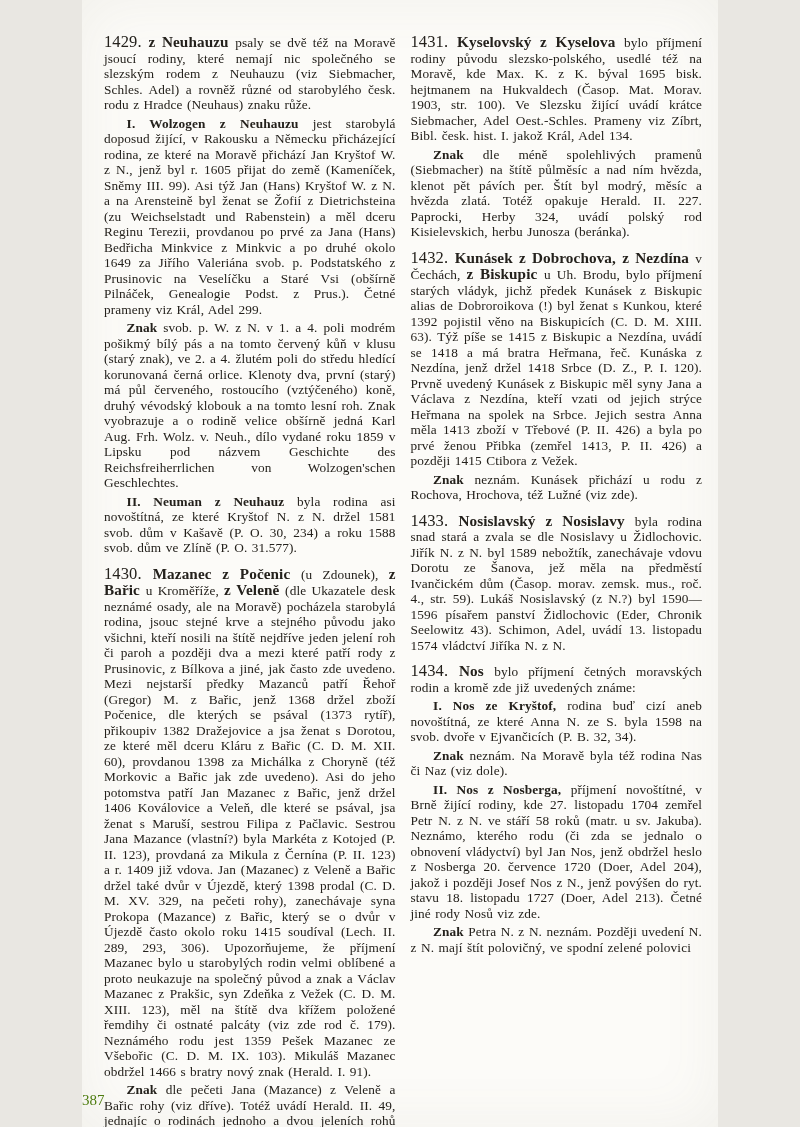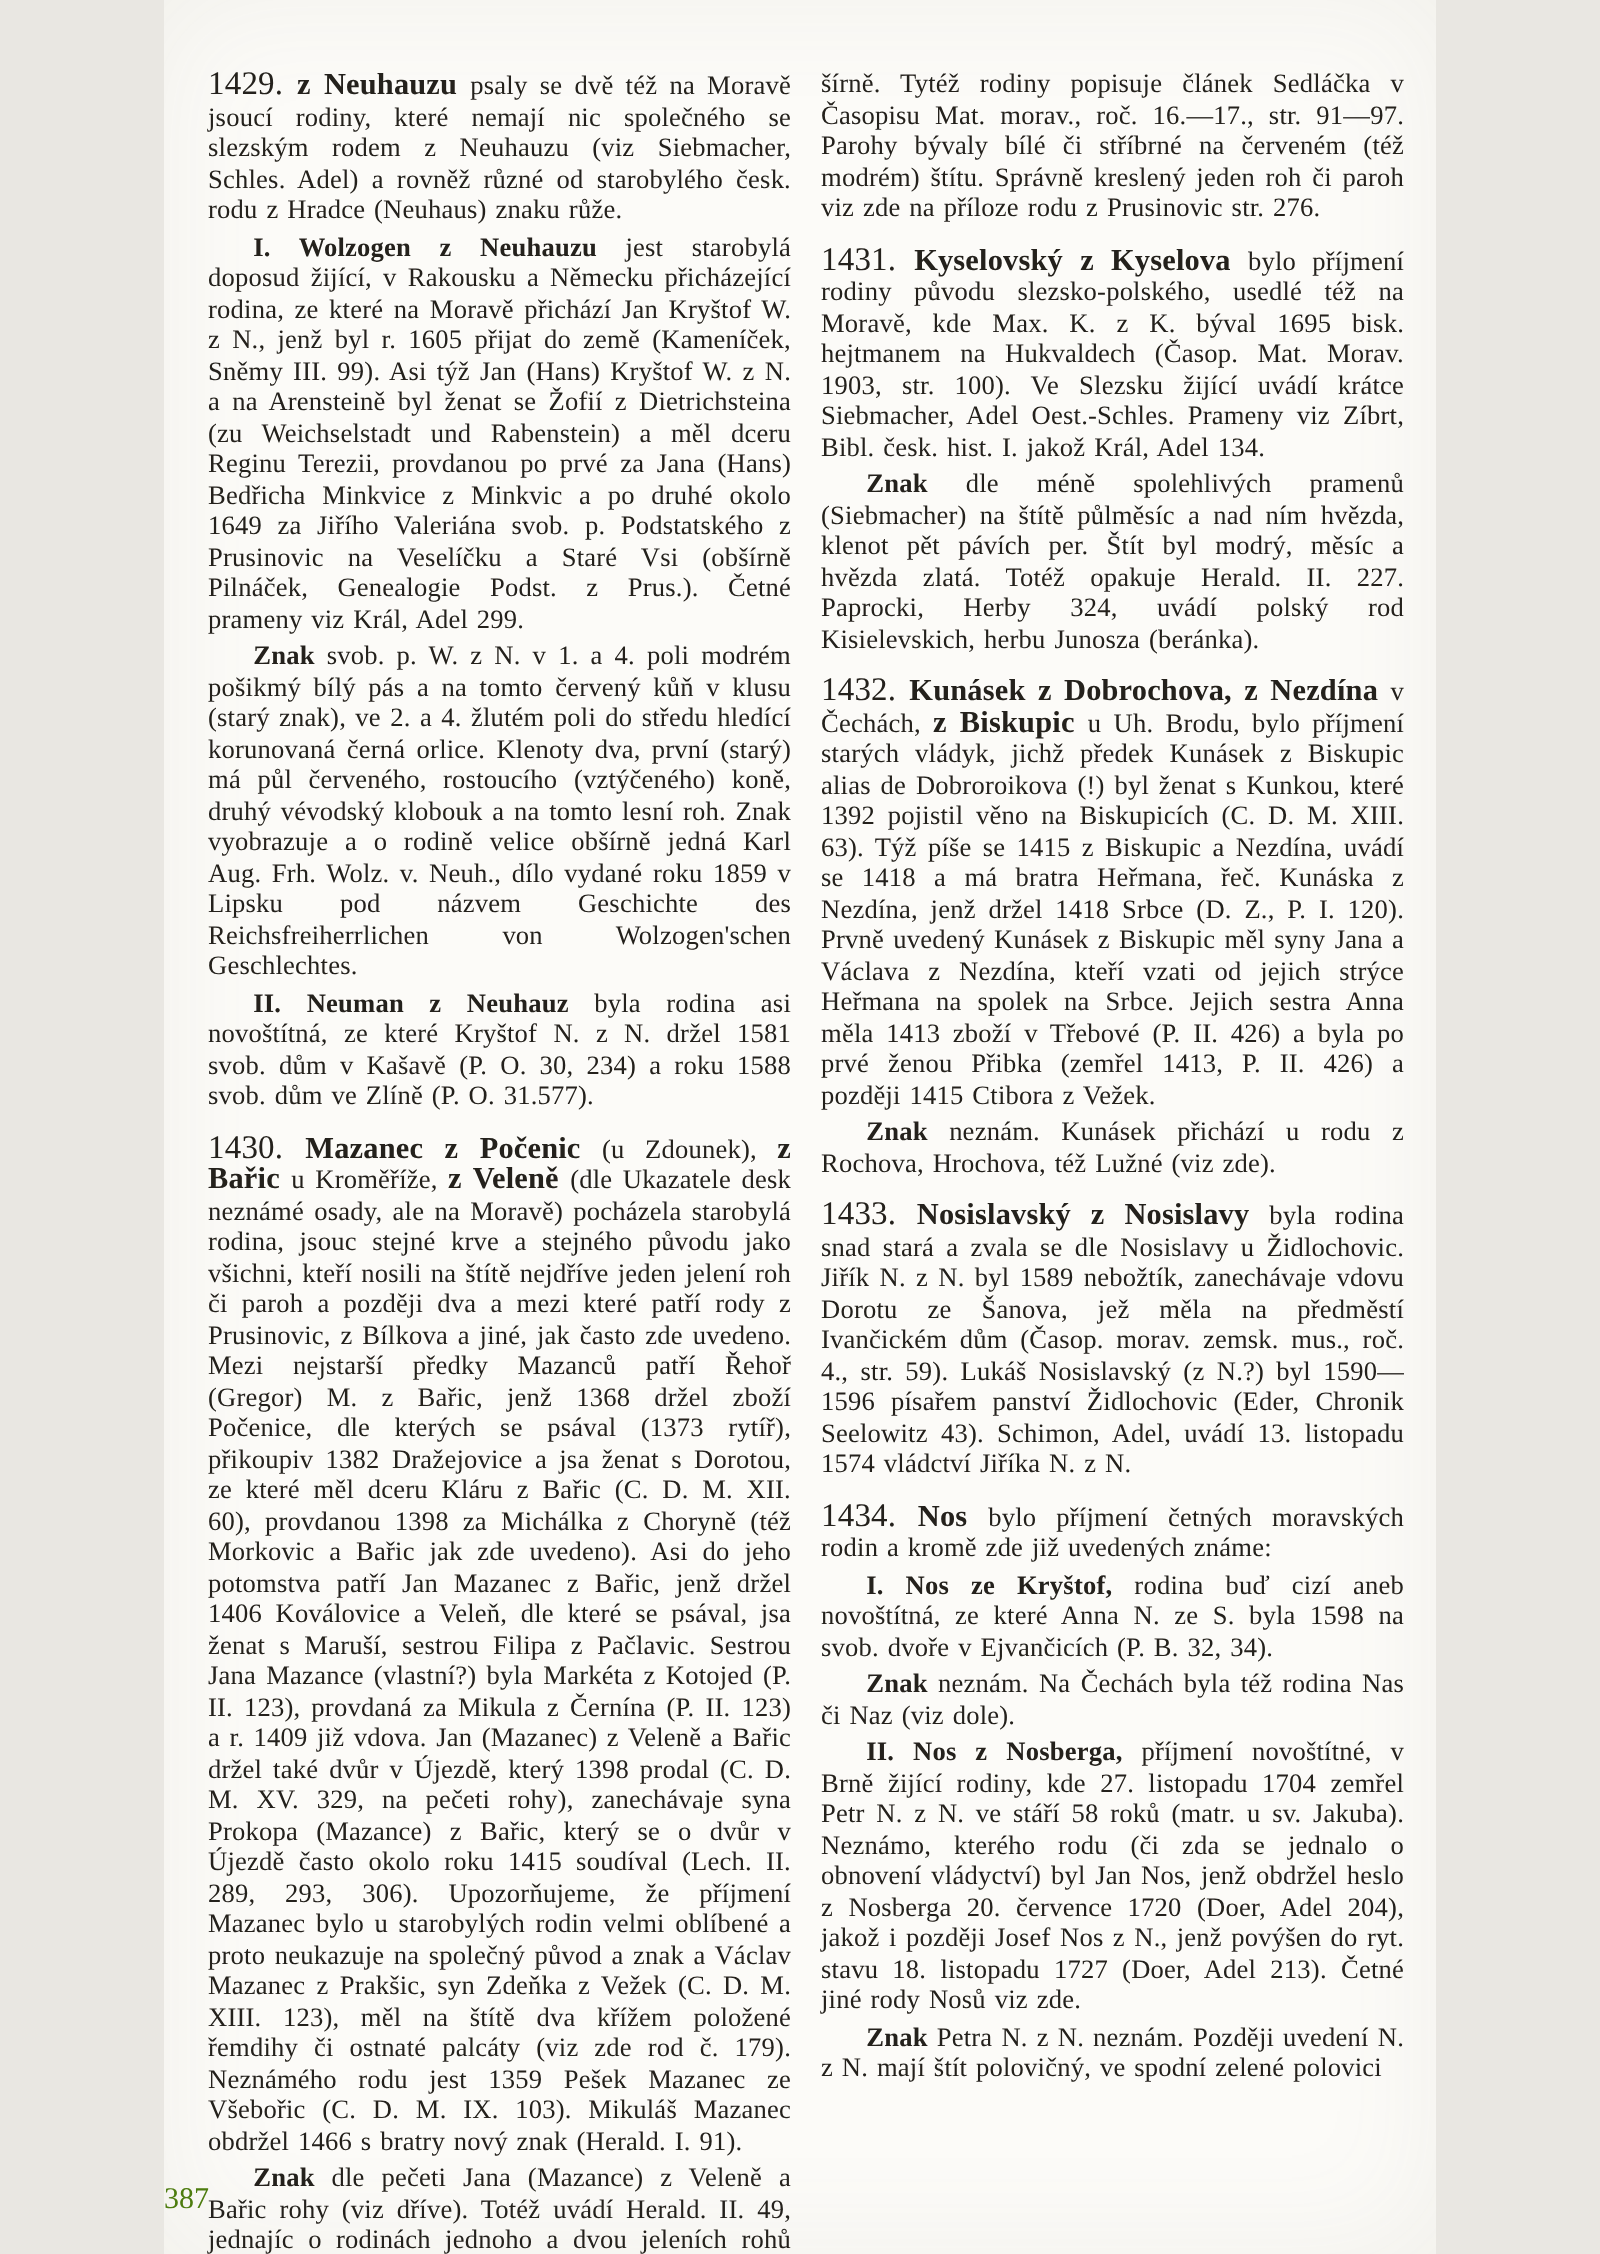--- a/index.html
+++ b/index.html
@@ -53,27 +53,26 @@
   <div class="columns">
     <div class="col">
         <p class="para entry"><span class="run-num">1429. </span><span class="run-name">z Neuhauzu </span><span class="run">psaly se dvě též na Moravě jsoucí rodiny, které nemají nic společného se slezským rodem z Neuhauzu (viz Siebmacher, Schles. Adel) a rovněž různé od starobylého česk. rodu z Hradce (Neuhaus) znaku růže.</span></p>
         <p class="para indent"><span class="run-b">I. Wolzogen z Neuhauzu </span><span class="run">jest starobylá doposud žijící, v Rakousku a Německu přicházející rodina, ze které na Moravě přichází Jan Kryštof W. z N., jenž byl r. 1605 přijat do země (Kameníček, Sněmy III. 99). Asi týž Jan (Hans) Kryštof W. z N. a na Arensteině byl ženat se Žofií z Dietrichsteina (zu Weichselstadt und Rabenstein) a měl dceru Reginu Terezii, provdanou po prvé za Jana (Hans) Bedřicha Minkvice z Minkvic a po druhé okolo 1649 za Jiřího Valeriána svob. p. Podstatského z Prusinovic na Veselíčku a Staré Vsi (obšírně Pilnáček, Genealogie Podst. z Prus.). Četné prameny viz Král, Adel 299.</span></p>
         <p class="para indent"><span class="run-b">Znak </span><span class="run">svob. p. W. z N. v 1. a 4. poli modrém pošikmý bílý pás a na tomto červený kůň v klusu (starý znak), ve 2. a 4. žlutém poli do středu hledící korunovaná černá orlice. Klenoty dva, první (starý) má půl červeného, rostoucího (vztýčeného) koně, druhý vévodský klobouk a na tomto lesní roh. Znak vyobrazuje a o rodině velice obšírně jedná Karl Aug. Frh. Wolz. v. Neuh., dílo vydané roku 1859 v Lipsku pod názvem Geschichte des Reichsfreiherrlichen von Wolzogen'schen Geschlechtes.</span></p>
         <p class="para indent"><span class="run-b">II. Neuman z Neuhauz </span><span class="run">byla rodina asi novoštítná, ze které Kryštof N. z N. držel 1581 svob. dům v Kašavě (P. O. 30, 234) a roku 1588 svob. dům ve Zlíně (P. O. 31.577).</span></p>
         <p class="para entry"><span class="run-num">1430. </span><span class="run-name">Mazanec z Počenic </span><span class="run">(u Zdounek), </span><span class="run-name">z Bařic </span><span class="run">u Kroměříže, </span><span class="run-name">z Veleně </span><span class="run">(dle Ukazatele desk neznámé osady, ale na Moravě) pocházela starobylá rodina, jsouc stejné krve a stejného původu jako všichni, kteří nosili na štítě nejdříve jeden jelení roh či paroh a později dva a mezi které patří rody z Prusinovic, z Bílkova a jiné, jak často zde uvedeno. Mezi nejstarší předky Mazanců patří Řehoř (Gregor) M. z Bařic, jenž 1368 držel zboží Počenice, dle kterých se psával (1373 rytíř), přikoupiv 1382 Dražejovice a jsa ženat s Dorotou, ze které měl dceru Kláru z Bařic (C. D. M. XII. 60), provdanou 1398 za Michálka z Choryně (též Morkovic a Bařic jak zde uvedeno). Asi do jeho potomstva patří Jan Mazanec z Bařic, jenž držel 1406 Koválovice a Veleň, dle které se psával, jsa ženat s Maruší, sestrou Filipa z Pačlavic. Sestrou Jana Mazance (vlastní?) byla Markéta z Kotojed (P. II. 123), provdaná za Mikula z Černína (P. II. 123) a r. 1409 již vdova. Jan (Mazanec) z Veleně a Bařic držel také dvůr v Újezdě, který 1398 prodal (C. D. M. XV. 329, na pečeti rohy), zanechávaje syna Prokopa (Mazance) z Bařic, který se o dvůr v Újezdě často okolo roku 1415 soudíval (Lech. II. 289, 293, 306). Upozorňujeme, že příjmení Mazanec bylo u starobylých rodin velmi oblíbené a proto neukazuje na společný původ a znak a Václav Mazanec z Prakšic, syn Zdeňka z Vežek (C. D. M. XIII. 123), měl na štítě dva křížem položené řemdihy či ostnaté palcáty (viz zde rod č. 179). Neznámého rodu jest 1359 Pešek Mazanec ze Všebořic (C. D. M. IX. 103). Mikuláš Mazanec obdržel 1466 s bratry nový znak (Herald. I. 91).</span></p>
         <p class="para indent"><span class="run-b">Znak </span><span class="run">dle pečeti Jana (Mazance) z Veleně a Bařic rohy (viz dříve). Totéž uvádí Herald. II. 49, jednajíc o rodinách jednoho a dvou jeleních rohů ob-</span></p>
       </div>
     <div class="col">
-        <p class="para cont"><span class="run">šírně. Tytéž rodiny popisuje článek Sedláčka v Časopisu Mat. morav., roč. 16.—17., str. 91—97. Parohy bývaly bílé či stříbrné na červeném (též modrém) štítu. Správně kreslený jeden roh či paroh viz zde na příloze rodu z Prusinovic str. 276.</span></p>
         <p class="para entry"><span class="run-num">1431. </span><span class="run-name">Kyselovský z Kyselova </span><span class="run">bylo příjmení rodiny původu slezsko-polského, usedlé též na Moravě, kde Max. K. z K. býval 1695 bisk. hejtmanem na Hukvaldech (Časop. Mat. Morav. 1903, str. 100). Ve Slezsku žijící uvádí krátce Siebmacher, Adel Oest.-Schles. Prameny viz Zíbrt, Bibl. česk. hist. I. jakož Král, Adel 134.</span></p>
         <p class="para indent"><span class="run-b">Znak </span><span class="run">dle méně spolehlivých pramenů (Siebmacher) na štítě půlměsíc a nad ním hvězda, klenot pět pávích per. Štít byl modrý, měsíc a hvězda zlatá. Totéž opakuje Herald. II. 227. Paprocki, Herby 324, uvádí polský rod Kisielevskich, herbu Junosza (beránka).</span></p>
         <p class="para entry"><span class="run-num">1432. </span><span class="run-name">Kunásek z Dobrochova, z Nezdína </span><span class="run">v Čechách, </span><span class="run-name">z Biskupic </span><span class="run">u Uh. Brodu, bylo příjmení starých vládyk, jichž předek Kunásek z Biskupic alias de Dobroroikova (!) byl ženat s Kunkou, které 1392 pojistil věno na Biskupicích (C. D. M. XIII. 63). Týž píše se 1415 z Biskupic a Nezdína, uvádí se 1418 a má bratra Heřmana, řeč. Kunáska z Nezdína, jenž držel 1418 Srbce (D. Z., P. I. 120). Prvně uvedený Kunásek z Biskupic měl syny Jana a Václava z Nezdína, kteří vzati od jejich strýce Heřmana na spolek na Srbce. Jejich sestra Anna měla 1413 zboží v Třebové (P. II. 426) a byla po prvé ženou Přibka (zemřel 1413, P. II. 426) a později 1415 Ctibora z Vežek.</span></p>
         <p class="para indent"><span class="run-b">Znak </span><span class="run">neznám. Kunásek přichází u rodu z Rochova, Hrochova, též Lužné (viz zde).</span></p>
         <p class="para entry"><span class="run-num">1433. </span><span class="run-name">Nosislavský z Nosislavy </span><span class="run">byla rodina snad stará a zvala se dle Nosislavy u Židlochovic. Jiřík N. z N. byl 1589 nebožtík, zanechávaje vdovu Dorotu ze Šanova, jež měla na předměstí Ivančickém dům (Časop. morav. zemsk. mus., roč. 4., str. 59). Lukáš Nosislavský (z N.?) byl 1590—1596 písařem panství Židlochovic (Eder, Chronik Seelowitz 43). Schimon, Adel, uvádí 13. listopadu 1574 vládctví Jiříka N. z N.</span></p>
         <p class="para entry"><span class="run-num">1434. </span><span class="run-name">Nos </span><span class="run">bylo příjmení četných moravských rodin a kromě zde již uvedených známe:</span></p>
         <p class="para indent"><span class="run-b">I. Nos ze Kryštof, </span><span class="run">rodina buď cizí aneb novoštítná, ze které Anna N. ze S. byla 1598 na svob. dvoře v Ejvančicích (P. B. 32, 34).</span></p>
-        <p class="para indent"><span class="run-b">Znak </span><span class="run">neznám. Na Čechách byla též rodina Nas či Naz (viz dole).</span></p>
+        <p class="para indent"><span class="run-b">Znak </span><span class="run">neznám. Na Moravě byla též rodina Nas či Naz (viz dole).</span></p>
         <p class="para indent"><span class="run-b">II. Nos z Nosberga, </span><span class="run">příjmení novoštítné, v Brně žijící rodiny, kde 27. listopadu 1704 zemřel Petr N. z N. ve stáří 58 roků (matr. u sv. Jakuba). Neznámo, kterého rodu (či zda se jednalo o obnovení vládyctví) byl Jan Nos, jenž obdržel heslo z Nosberga 20. července 1720 (Doer, Adel 204), jakož i později Josef Nos z N., jenž povýšen do ryt. stavu 18. listopadu 1727 (Doer, Adel 213). Četné jiné rody Nosů viz zde.</span></p>
         <p class="para indent"><span class="run-b">Znak </span><span class="run">Petra N. z N. neznám. Později uvedení N. z N. mají štít polovičný, ve spodní zelené polovici</span></p>
       </div>
   </div>
   <div class="page-number">387</div>
 </div>
 
 </body></html>

